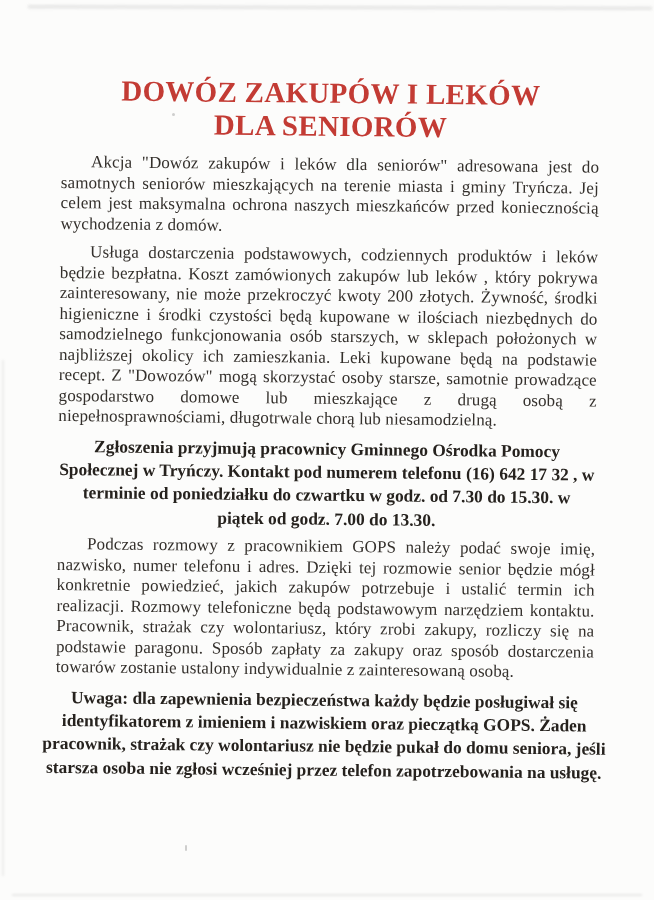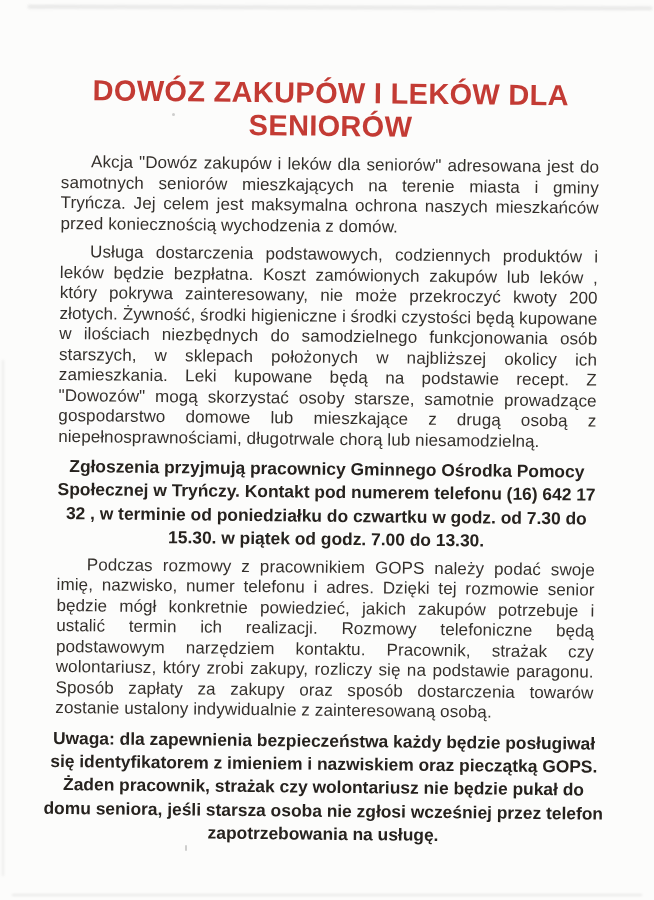--- a/index.html
+++ b/index.html
@@ -6,21 +6,21 @@
       margin: 0;
       padding: 0;
       background: #ffffff;
     }
     .page {
       position: relative;
       width: 654px;
       height: 900px;
       background: #fcfcfb;
       overflow: hidden;
-      font-family: Liberation Sans, sans-serif;
+      font-family: Liberation Serif, serif;
     }
     
     .scan-edge-top {
       position: absolute;
       top: 6px; left: 28px; right: 2px;
       height: 3px;
       background: rgba(170,170,170,0.30);
       filter: blur(1.5px);
       transform: rotate(0.15deg);
     }

